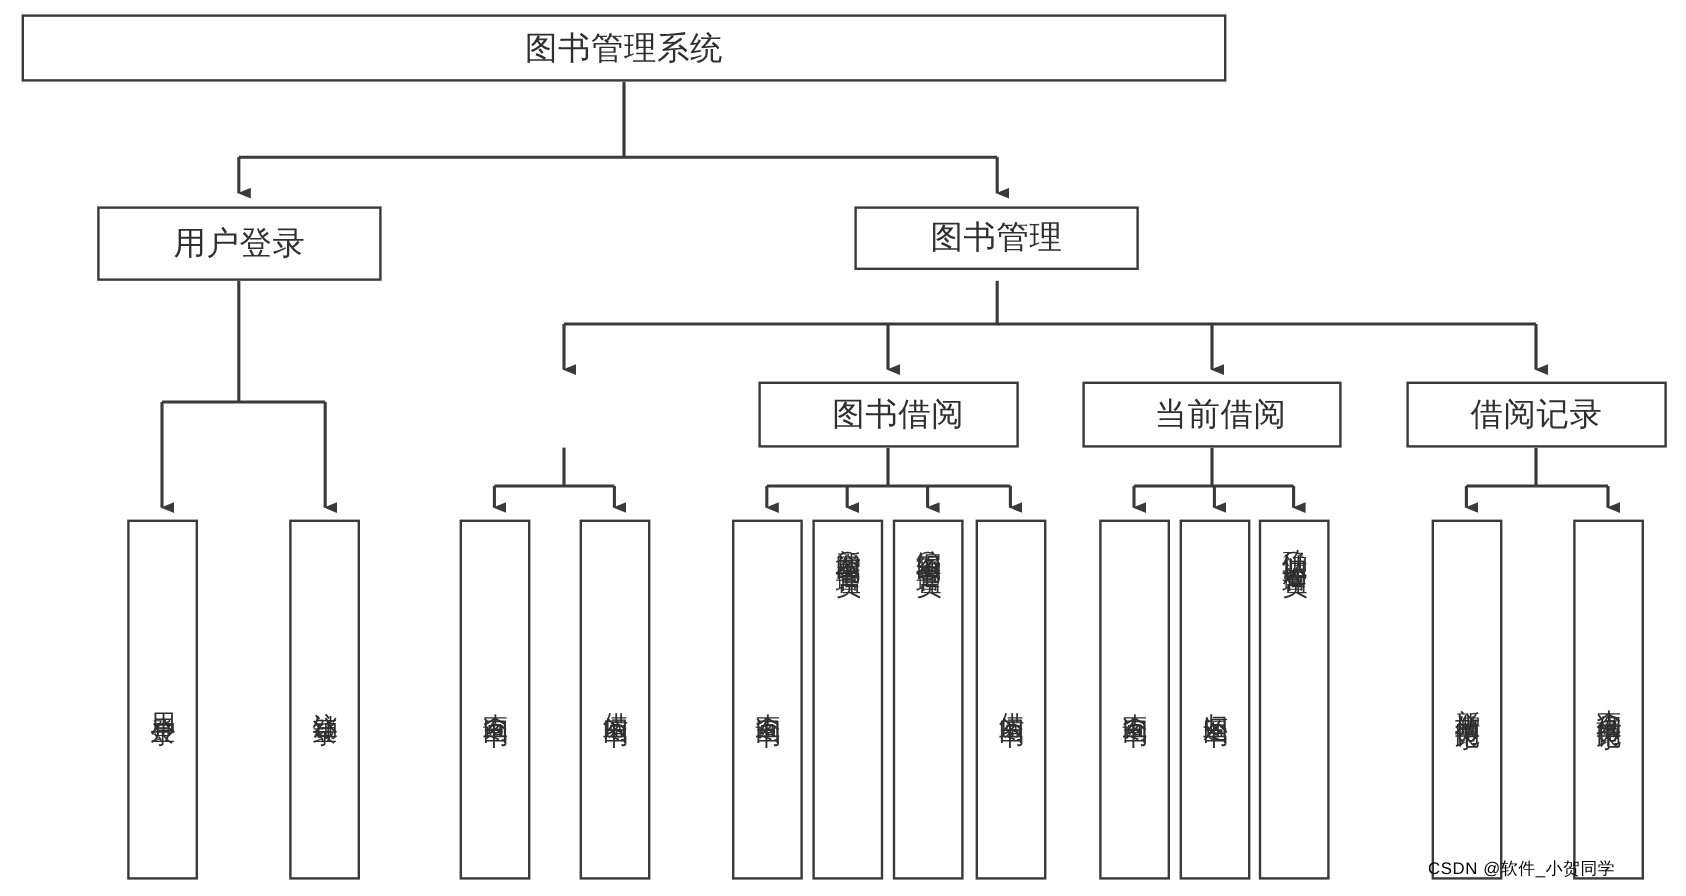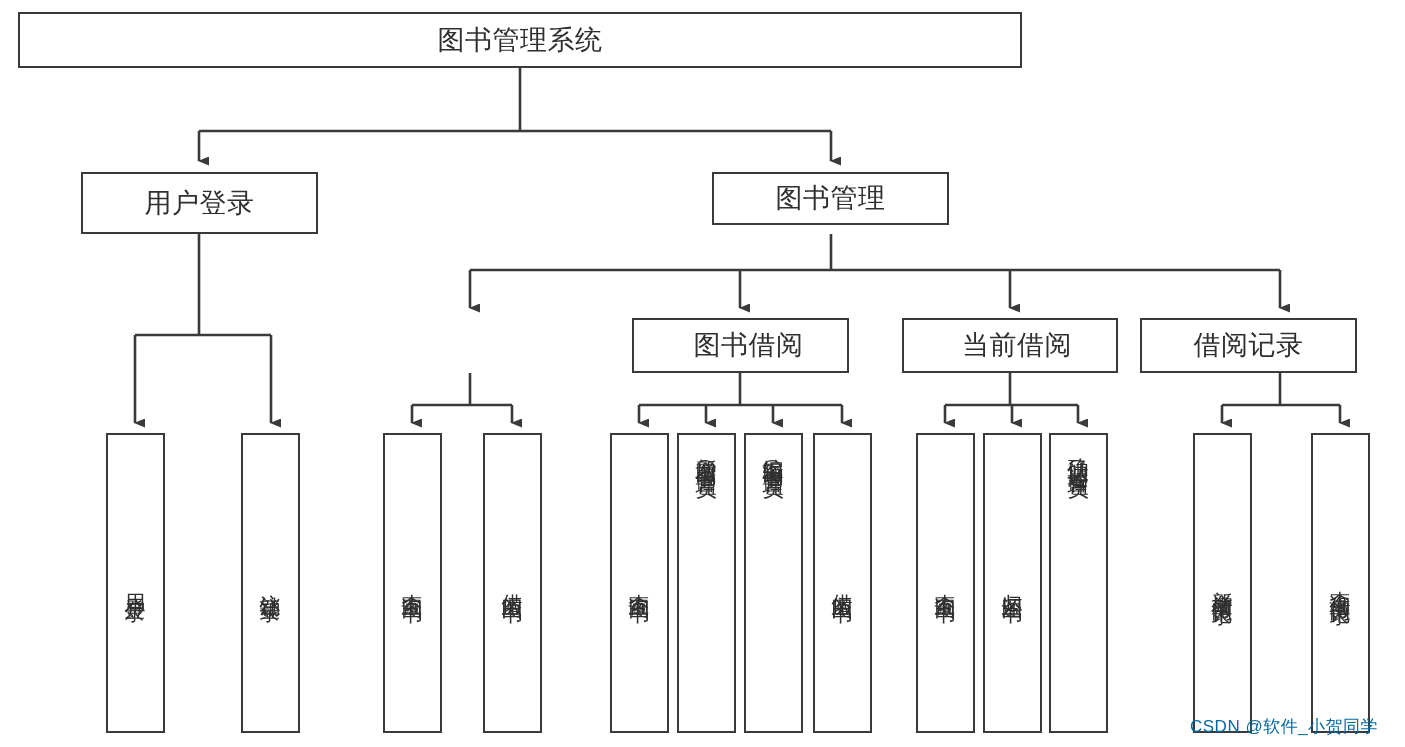--- a/index.html
+++ b/index.html
@@ -7,21 +7,21 @@
   #canvas{position:relative;width:1405px;height:747px;background:#ffffff;overflow:hidden;}
   svg{position:absolute;left:0;top:0;width:1405px;height:747px;}
   .node-box{position:absolute;box-sizing:border-box;background:#ffffff;
             border:2px solid #3a3a3a;display:flex;align-items:center;justify-content:center;}
   .node-label{color:#2f2f2f;font-size:27px;line-height:1.0;white-space:nowrap;
               letter-spacing:0.5px;}
   .node-box.vertical{align-items:flex-start;justify-content:center;padding-top:6px;}
   .node-box.vertical .node-label{writing-mode:vertical-rl;text-orientation:upright;
               font-size:21px;letter-spacing:3px;white-space:nowrap;}
   .node-box.vertical.mid{align-items:center;padding-top:0;}
-  .watermark{position:absolute;color:#0369a1;font-size:17px;white-space:nowrap;
+  .watermark{position:absolute;color:#000000;font-size:14px;white-space:nowrap;
              letter-spacing:0.5px;}
 </style>
 </head>
 <body>
 
 <div id="canvas">
 
   <svg viewBox="0 0 1405 747">
     <defs>
       <marker id="arrowhead" markerWidth="9" markerHeight="11" refX="4.5" refY="10" orient="auto" markerUnits="userSpaceOnUse">
@@ -82,21 +82,21 @@
   <div class="node-box" style="left:712px;top:172px;width:237px;height:53px;">
     <span class="node-label">图书管理</span>
   </div>
 
   <div class="node-box" style="left:632px;top:318px;width:217px;height:55px;padding-left:16px;">
     <span class="node-label">图书借阅</span>
   </div>
   <div class="node-box" style="left:902px;top:318px;width:216px;height:55px;padding-left:14px;">
     <span class="node-label">当前借阅</span>
   </div>
-  <div class="node-box" style="left:1140px;top:318px;width:217px;height:55px;">
+  <div class="node-box" style="left:1172px;top:318px;width:217px;height:55px;">
     <span class="node-label">借阅记录</span>
   </div>
 
   <div class="node-box vertical mid" style="left:106px;top:433px;width:59px;height:300px;">
     <span class="node-label">用户登录</span>
   </div>
   <div class="node-box vertical mid" style="left:241px;top:433px;width:59px;height:300px;">
     <span class="node-label">注销登录</span>
   </div>
 

